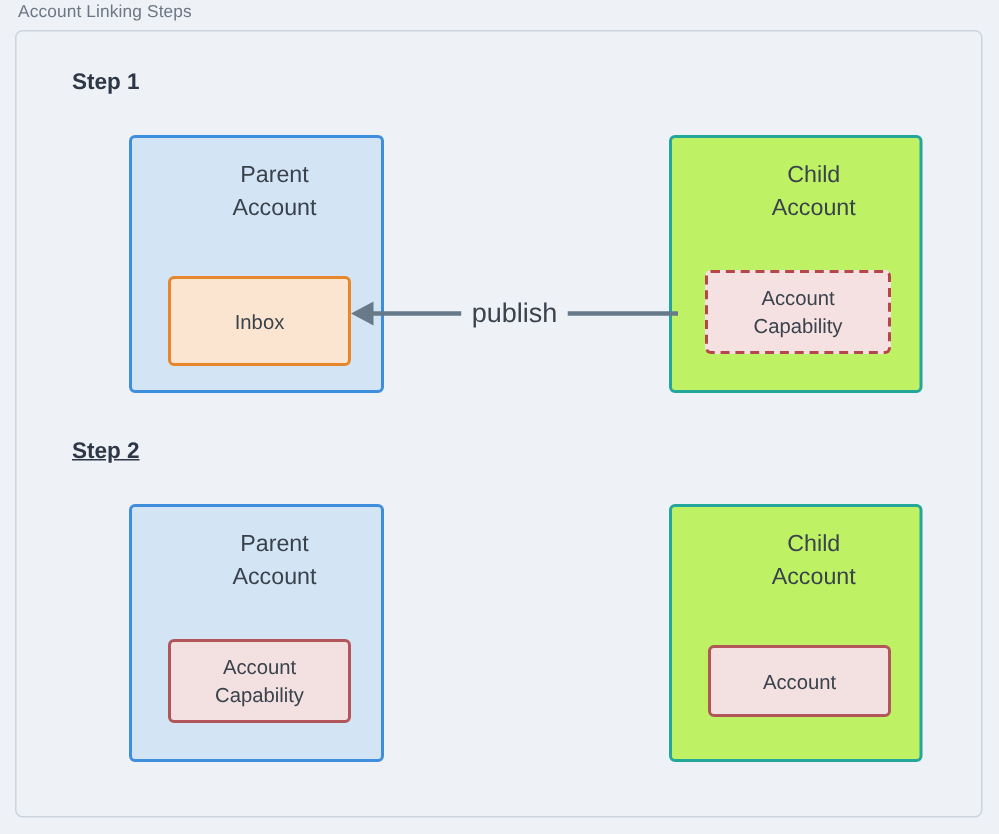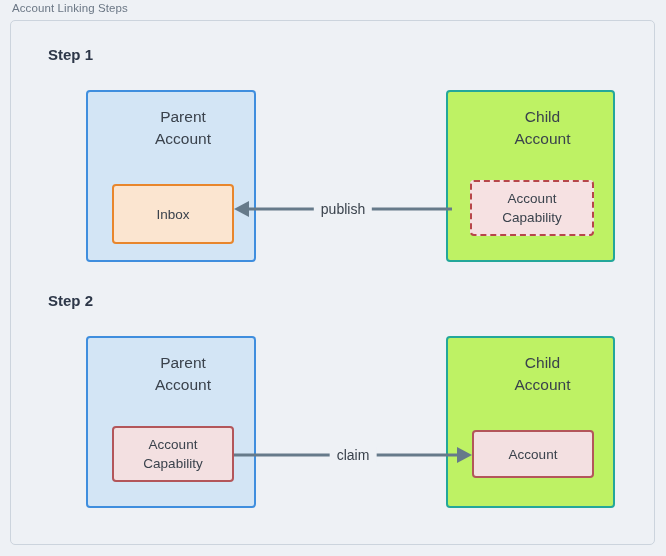--- a/index.html
+++ b/index.html
@@ -45,21 +45,21 @@
 
   
   .step-label {
     position: absolute;
     font-size: 15px;
     font-weight: bold;
     color: #2d3748;
     white-space: nowrap;
   }
   #step1-label { left: 48px; top: 46px; }
-  #step2-label { left: 48px; top: 292px; }
+  #step2-label { left: 48px; top: 292px; text-decoration: underline; }
 
   
   .account-box {
     position: absolute;
     box-sizing: border-box;
     border-radius: 4px;
     border-width: 2px;
     border-style: solid;
   }
   .account-box .acct-title {
@@ -123,21 +123,21 @@
   .connector svg {
     display: block;
   }
   .arrow-label {
     position: absolute;
     top: 50%;
     left: 50%;
     transform: translate(-50%, -50%);
     background: #eef1f5;
     padding: 0 7px;
-    font-size: 14px;
+    font-size: 18px;
     color: #3a424c;
     white-space: nowrap;
   }
 
   
   #p1 { left: 86px; top: 90px; width: 170px; height: 172px; }
   #c1 { left: 446px; top: 90px; width: 169px; height: 172px; }
   #p2 { left: 86px; top: 336px; width: 170px; height: 172px; }
   #c2 { left: 446px; top: 336px; width: 169px; height: 172px; }
 
@@ -188,21 +188,14 @@
     <div class="chip chip-cap-solid" id="chip-cap-2">Account
 Capability</div>
   </div>
 
   <div class="account-box child-box" id="c2">
     <div class="acct-title">Child
 Account</div>
     <div class="chip chip-cap-solid" id="chip-acct-2">Account</div>
   </div>
 
-  <div class="connector" id="conn2">
-    <svg width="238" height="40" viewBox="0 0 238 40">
-      <line x1="0" y1="20" x2="224" y2="20" stroke="#667a8a" stroke-width="3"></line>
-      <polygon points="238,20 223,12 223,28" fill="#667a8a"></polygon>
-    </svg>
-    <span class="arrow-label">claim</span>
-  </div>
 
 </div>
 
 </body></html>

